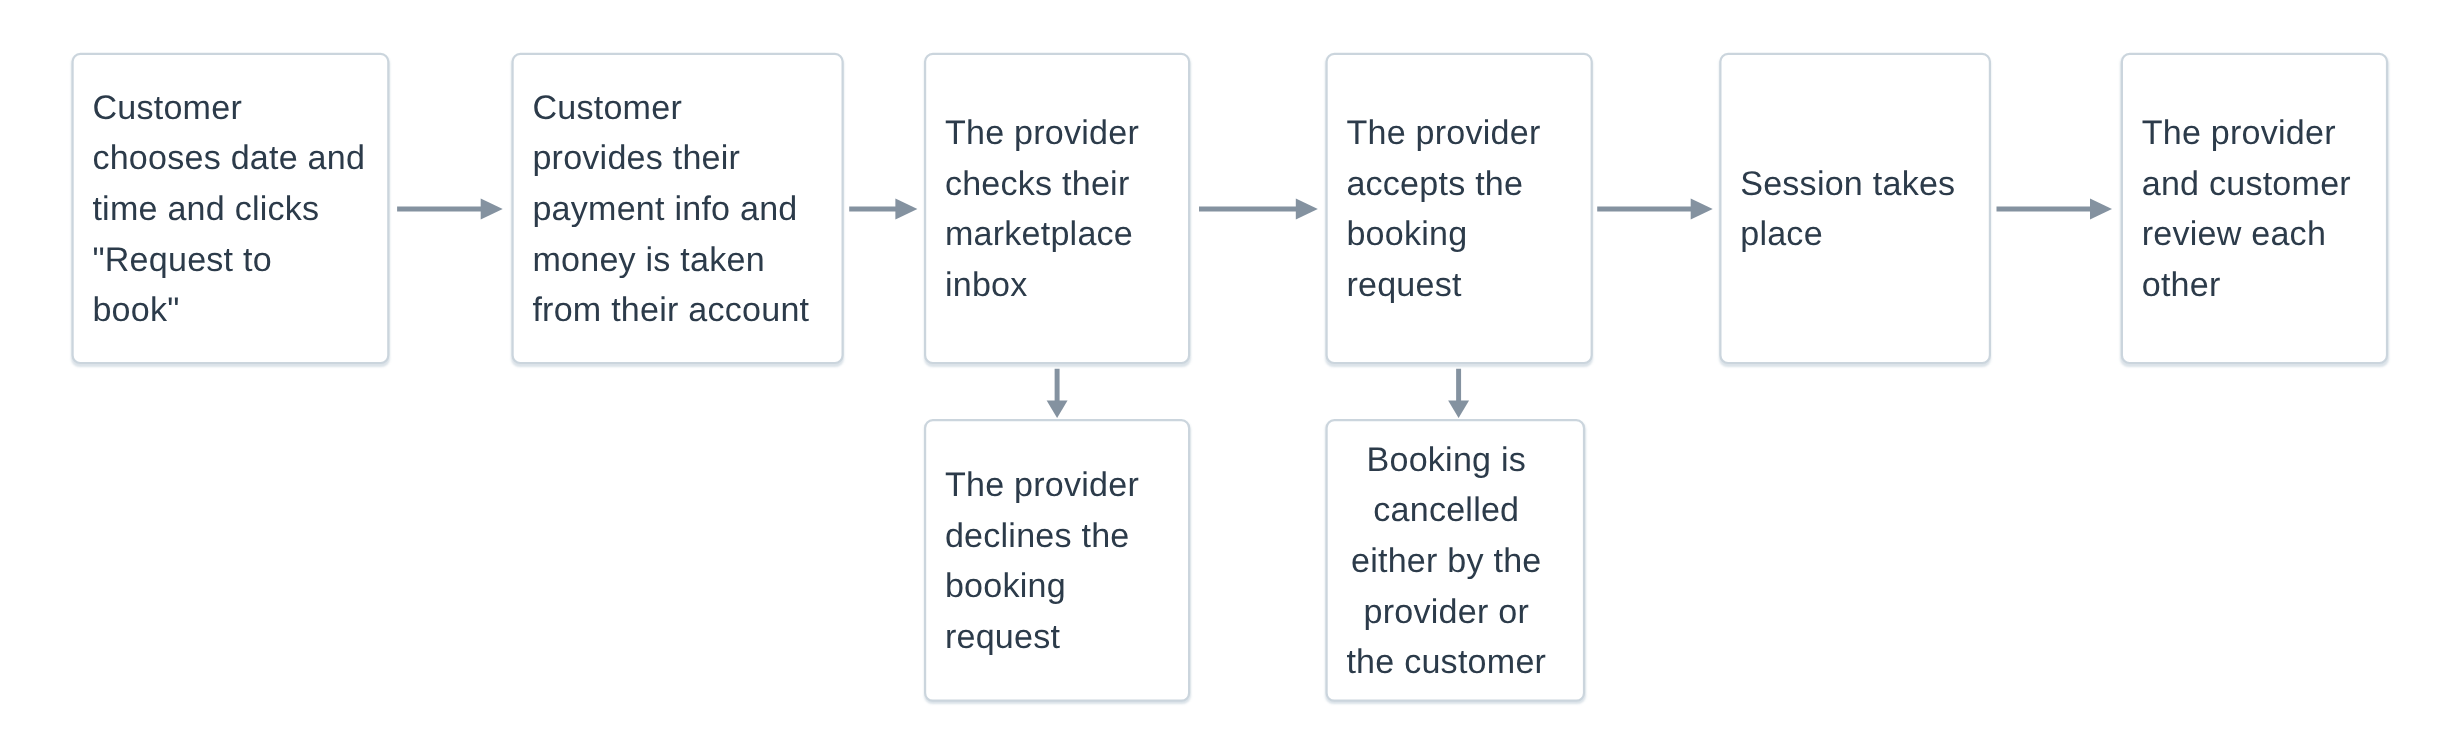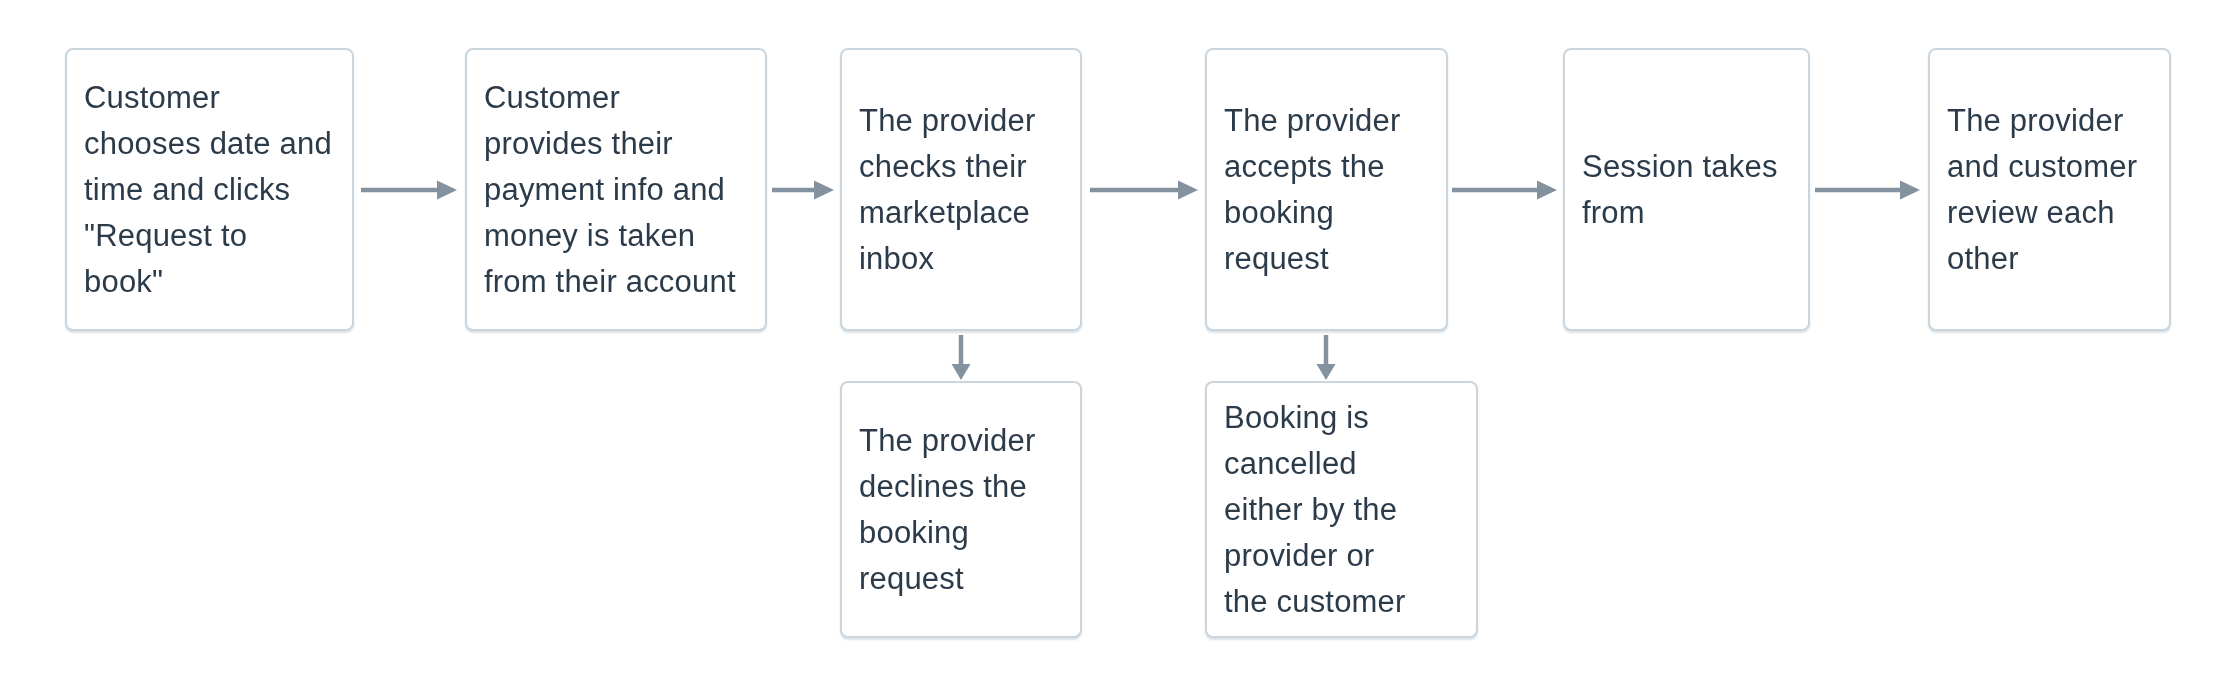--- a/index.html
+++ b/index.html
@@ -74,38 +74,38 @@
 
   <div class="box" style="left:1205px; top:48px; width:243px; height:283px;">
     <span class="txt">The provider
 accepts the
 booking
 request</span>
   </div>
 
   <div class="box" style="left:1563px; top:48px; width:247px; height:283px;">
     <span class="txt">Session takes
-from</span>
+place</span>
   </div>
 
   <div class="box" style="left:1928px; top:48px; width:243px; height:283px;">
     <span class="txt">The provider
 and customer
 review each
 other</span>
   </div>
 
   <div class="box" style="left:840px; top:381px; width:242px; height:257px;">
     <span class="txt">The provider
 declines the
 booking
 request</span>
   </div>
 
-  <div class="box" style="left:1205px; top:381px; width:273px; height:257px;">
+  <div class="box" style="left:1205px; top:381px; width:236px; height:257px;text-align:center;">
     <span class="txt">Booking is
 cancelled
 either by the
 provider or
 the customer</span>
   </div>
 
   <svg class="arrow" style="left:360px; top:177px;" width="98" height="26" viewBox="0 0 98 26">
     <line x1="1" y1="13" x2="79" y2="13" stroke-width="4.5" stroke="#8492a0"></line>
     <polygon points="77,3.5 97,13 77,22.5" fill="#8492a0"></polygon>

